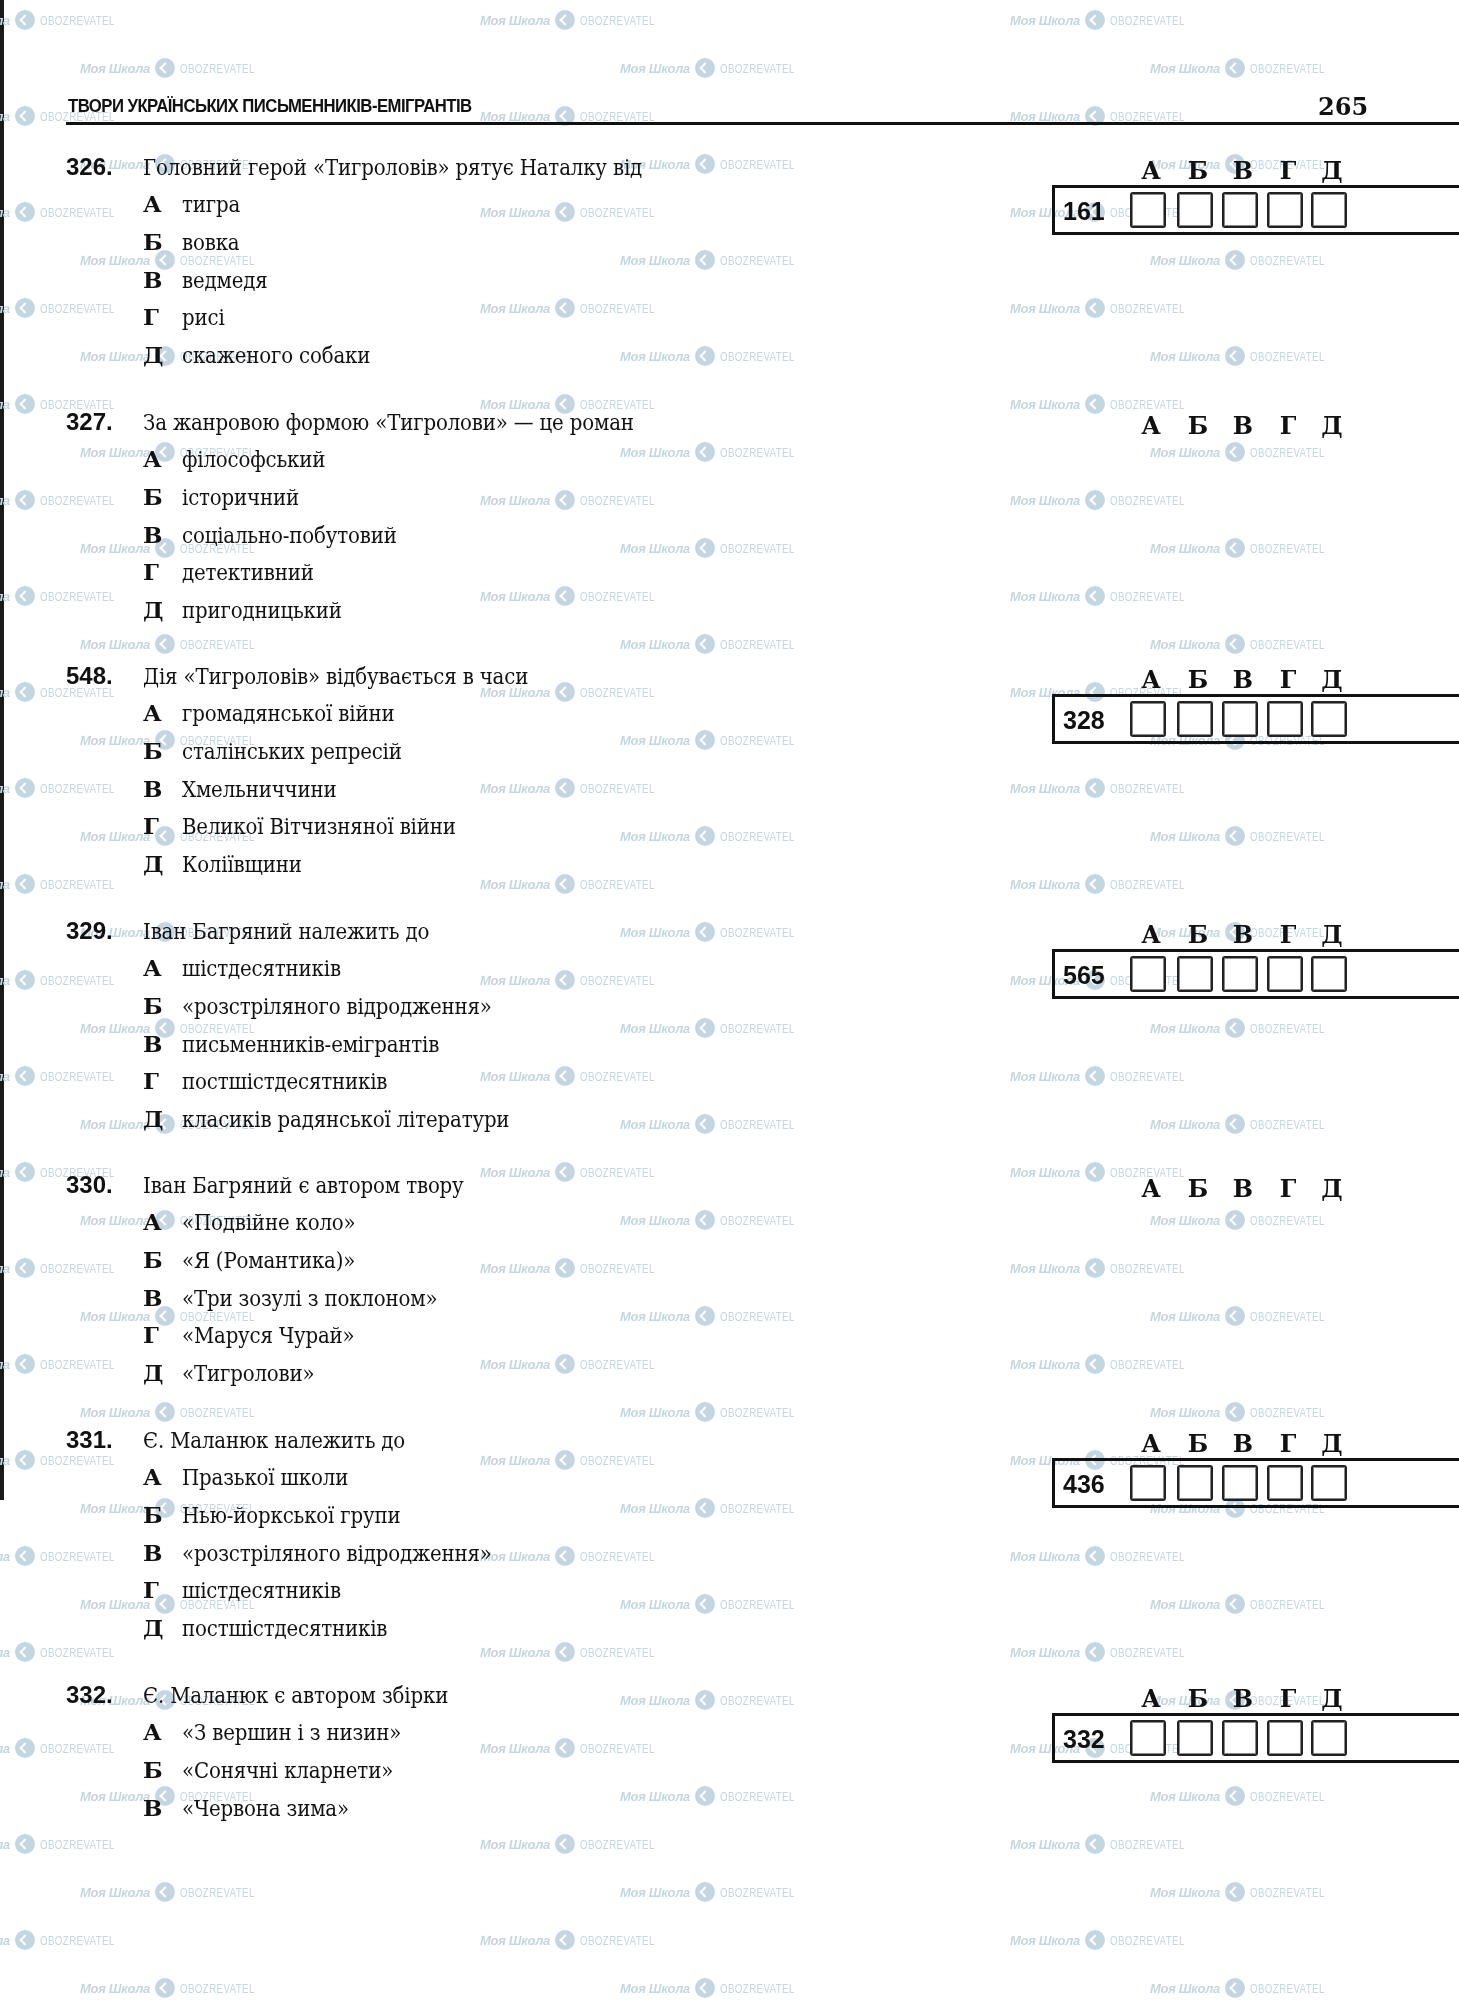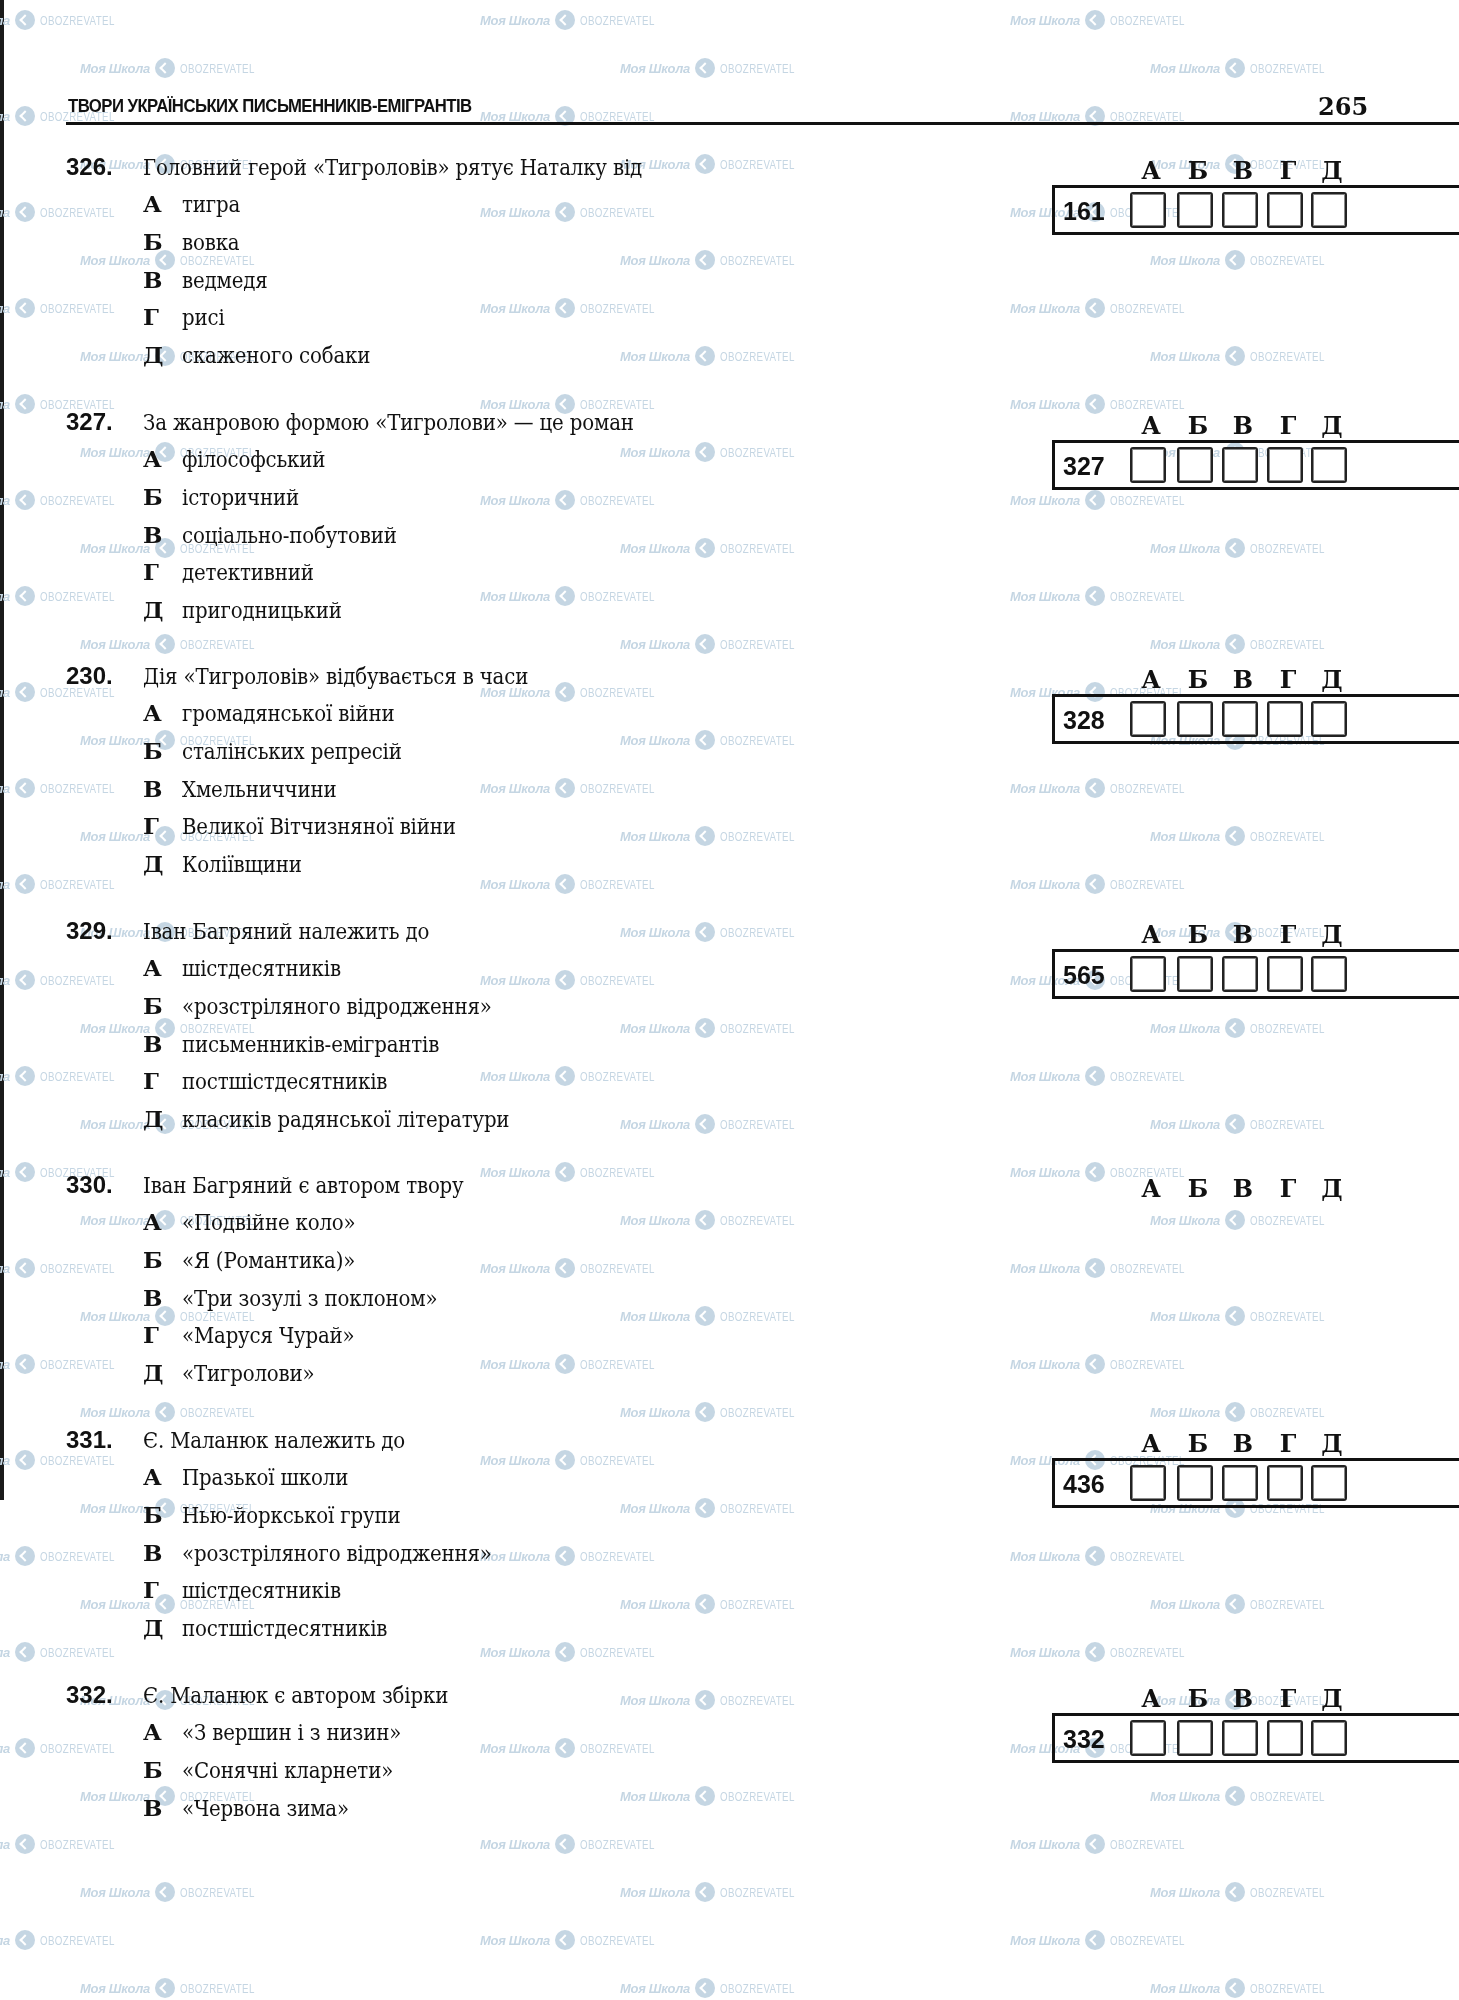--- a/index.html
+++ b/index.html
@@ -778,31 +778,23 @@
       </div>
     </div>
     <div class="answer-grid" style="top: 413px;">
       <div class="grid-letters">
         <span class="grid-letter" style="left:80px">А</span>
         <span class="grid-letter" style="left:127px">Б</span>
         <span class="grid-letter" style="left:172px">В</span>
         <span class="grid-letter" style="left:217px">Г</span>
         <span class="grid-letter" style="left:261px">Д</span>
       </div>
-      <div class="grid-box">
-        <span class="grid-num">327</span>
-        <span class="grid-cell" style="left:75px"></span>
-        <span class="grid-cell" style="left:122px"></span>
-        <span class="grid-cell" style="left:167px"></span>
-        <span class="grid-cell" style="left:212px"></span>
-        <span class="grid-cell" style="left:256px"></span>
-      </div>
     </div>
     <div class="question" style="top: 661px;">
-      <span class="q-number">230.</span>
+      <span class="q-number">548.</span>
       <span class="q-text">Дія «Тигроловів» відбувається в часи</span>
       <div class="option" style="top:37px">
         <span class="opt-letter">А</span>
         <span class="opt-text">громадянської війни</span>
       </div>
       <div class="option" style="top:75px">
         <span class="opt-letter">Б</span>
         <span class="opt-text">сталінських репресій</span>
       </div>
       <div class="option" style="top:113px">

